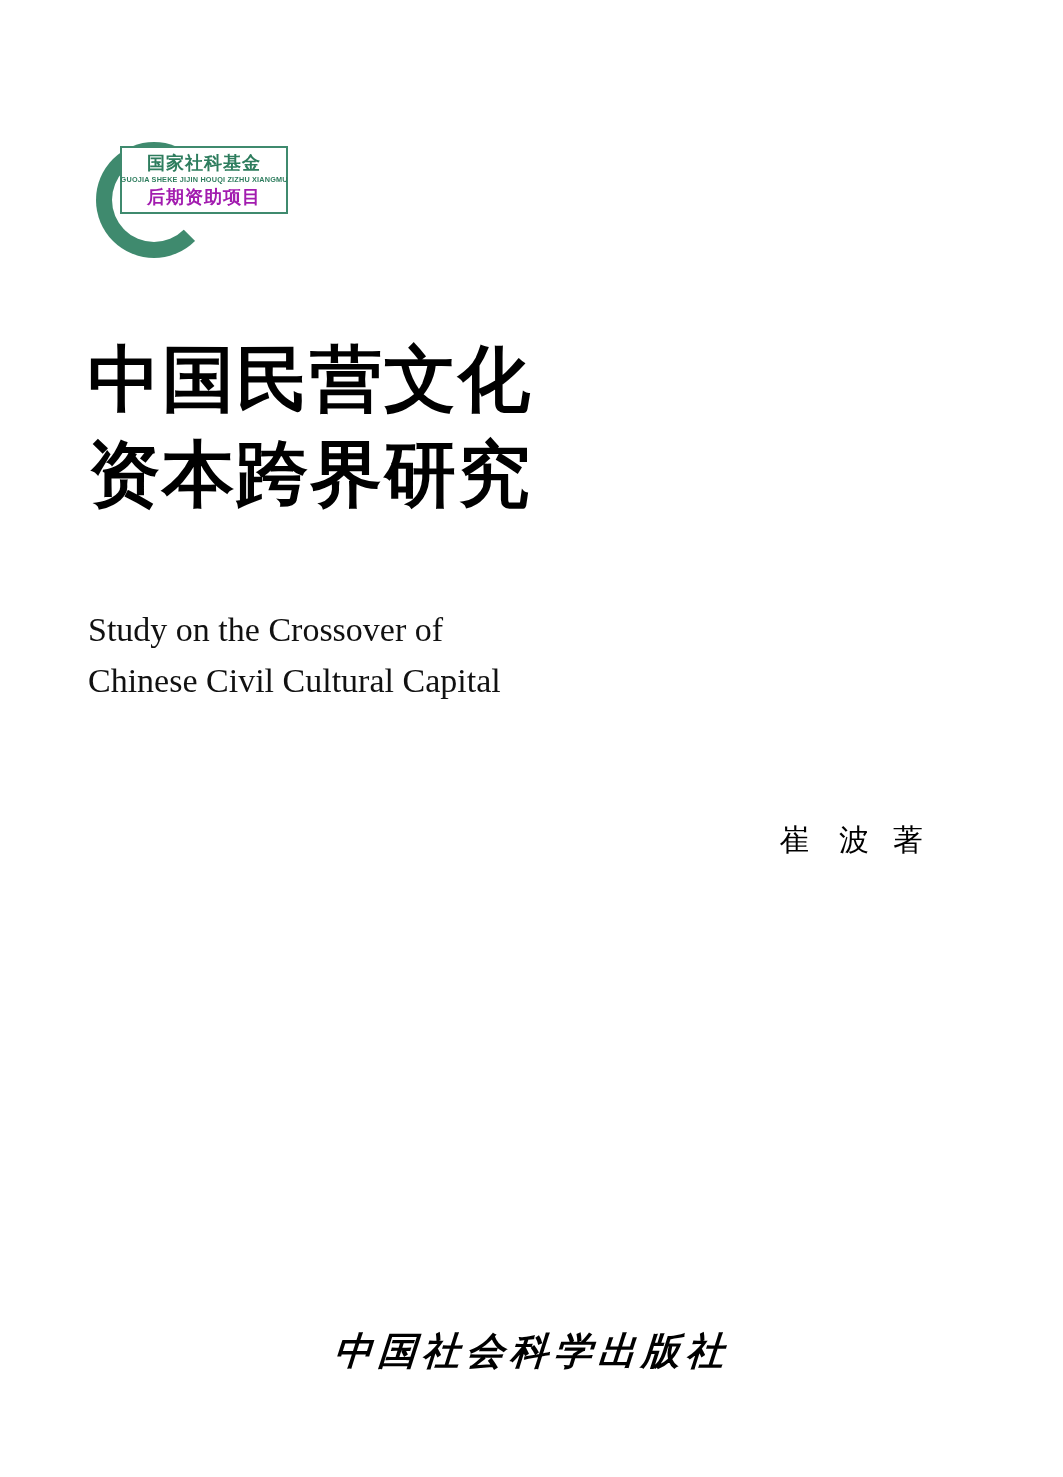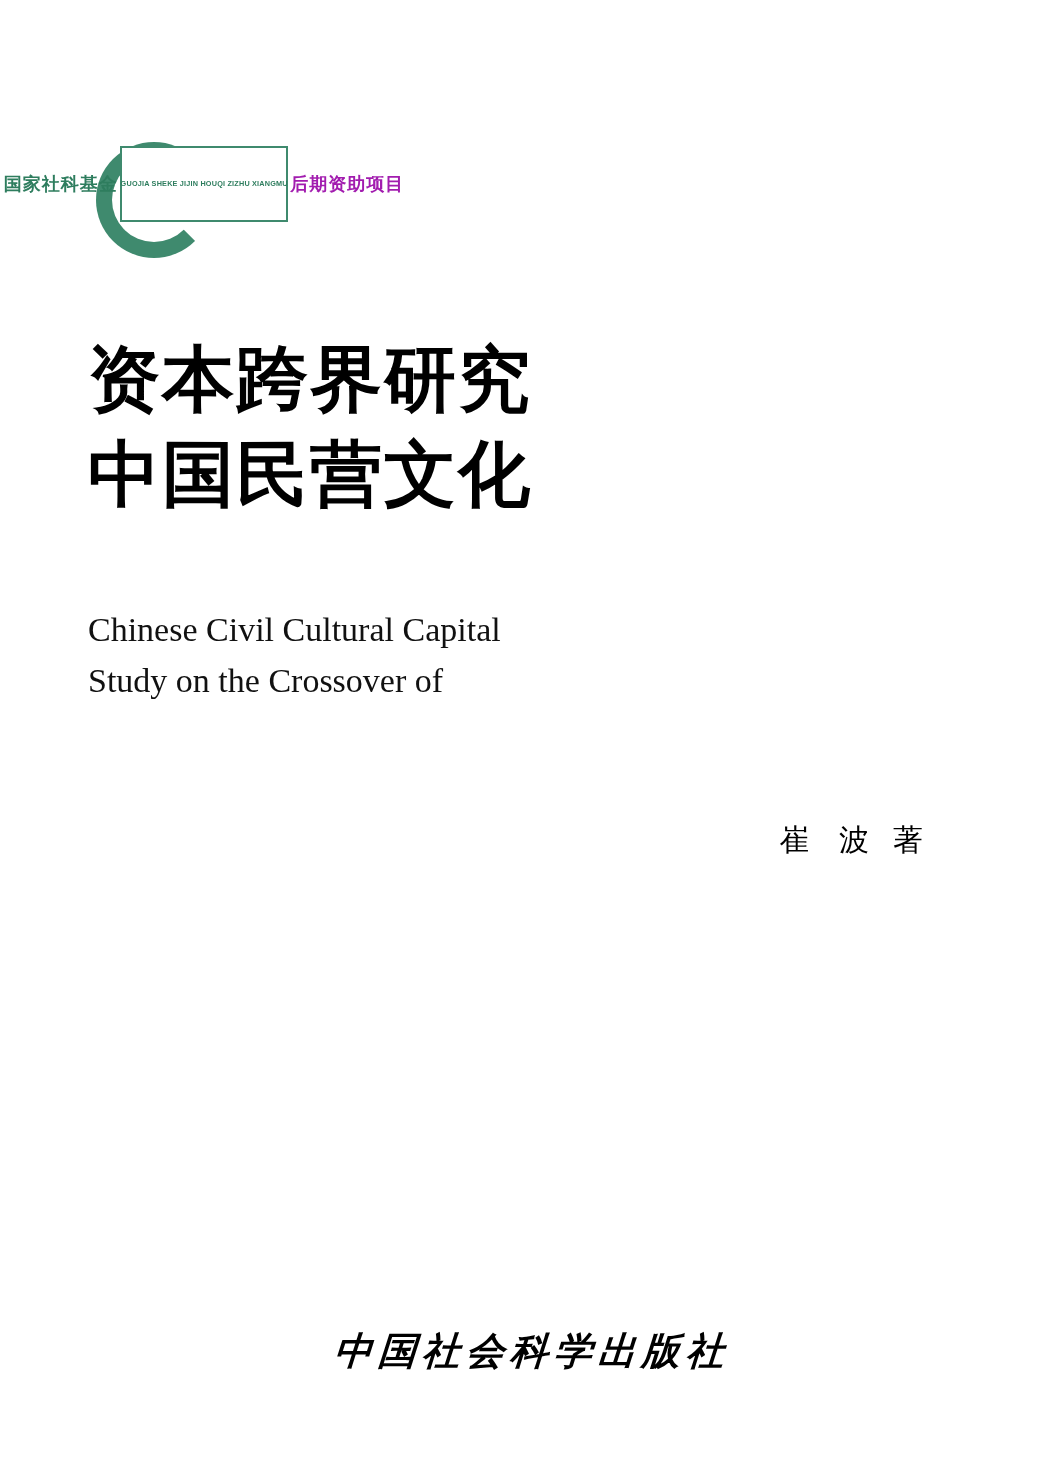--- a/index.html
+++ b/index.html
@@ -36,26 +36,26 @@
     border-radius: 50%;
     border: 16px solid #3f8a6e;
     box-sizing: border-box;
     border-right-color: transparent;
   }
   .seal-box {
     position: absolute;
     left: 24px;
     top: 16px;
     width: 168px;
-    height: 76px;
+    height: 68px;
     border: 2px solid #3f8a6e;
     background: #ffffff;
     box-sizing: border-box;
     display: flex;
-    flex-direction: row;
+    flex-direction: column;
     align-items: center;
     justify-content: center;
     padding: 3px 0;
   }
   .seal-line1 {
     font-family: "Liberation Sans", sans-serif;
     font-size: 18px;
     font-weight: bold;
     color: #2e7d5e;
     letter-spacing: 1px;
@@ -160,27 +160,27 @@
   <div class="seal">
     <div class="seal-ring"></div>
     <div class="seal-box">
       <div class="seal-line1">国家社科基金</div>
       <div class="seal-pinyin">GUOJIA SHEKE JIJIN HOUQI ZIZHU XIANGMU</div>
       <div class="seal-line2">后期资助项目</div>
     </div>
   </div>
 
   <div class="title-cn">
+    <div>中国民营文化</div>
     <div>资本跨界研究</div>
-    <div>中国民营文化</div>
   </div>
 
   <div class="title-en">
+    <div>Study on the Crossover of</div>
     <div>Chinese Civil Cultural Capital</div>
-    <div>Study on the Crossover of</div>
   </div>
 
   <div class="author">
     <span class="name">崔 波</span><span class="role">著</span>
   </div>
 
   <div class="publisher">
     <span class="publisher-name">中国社会科学出版社</span>
   </div>
 

